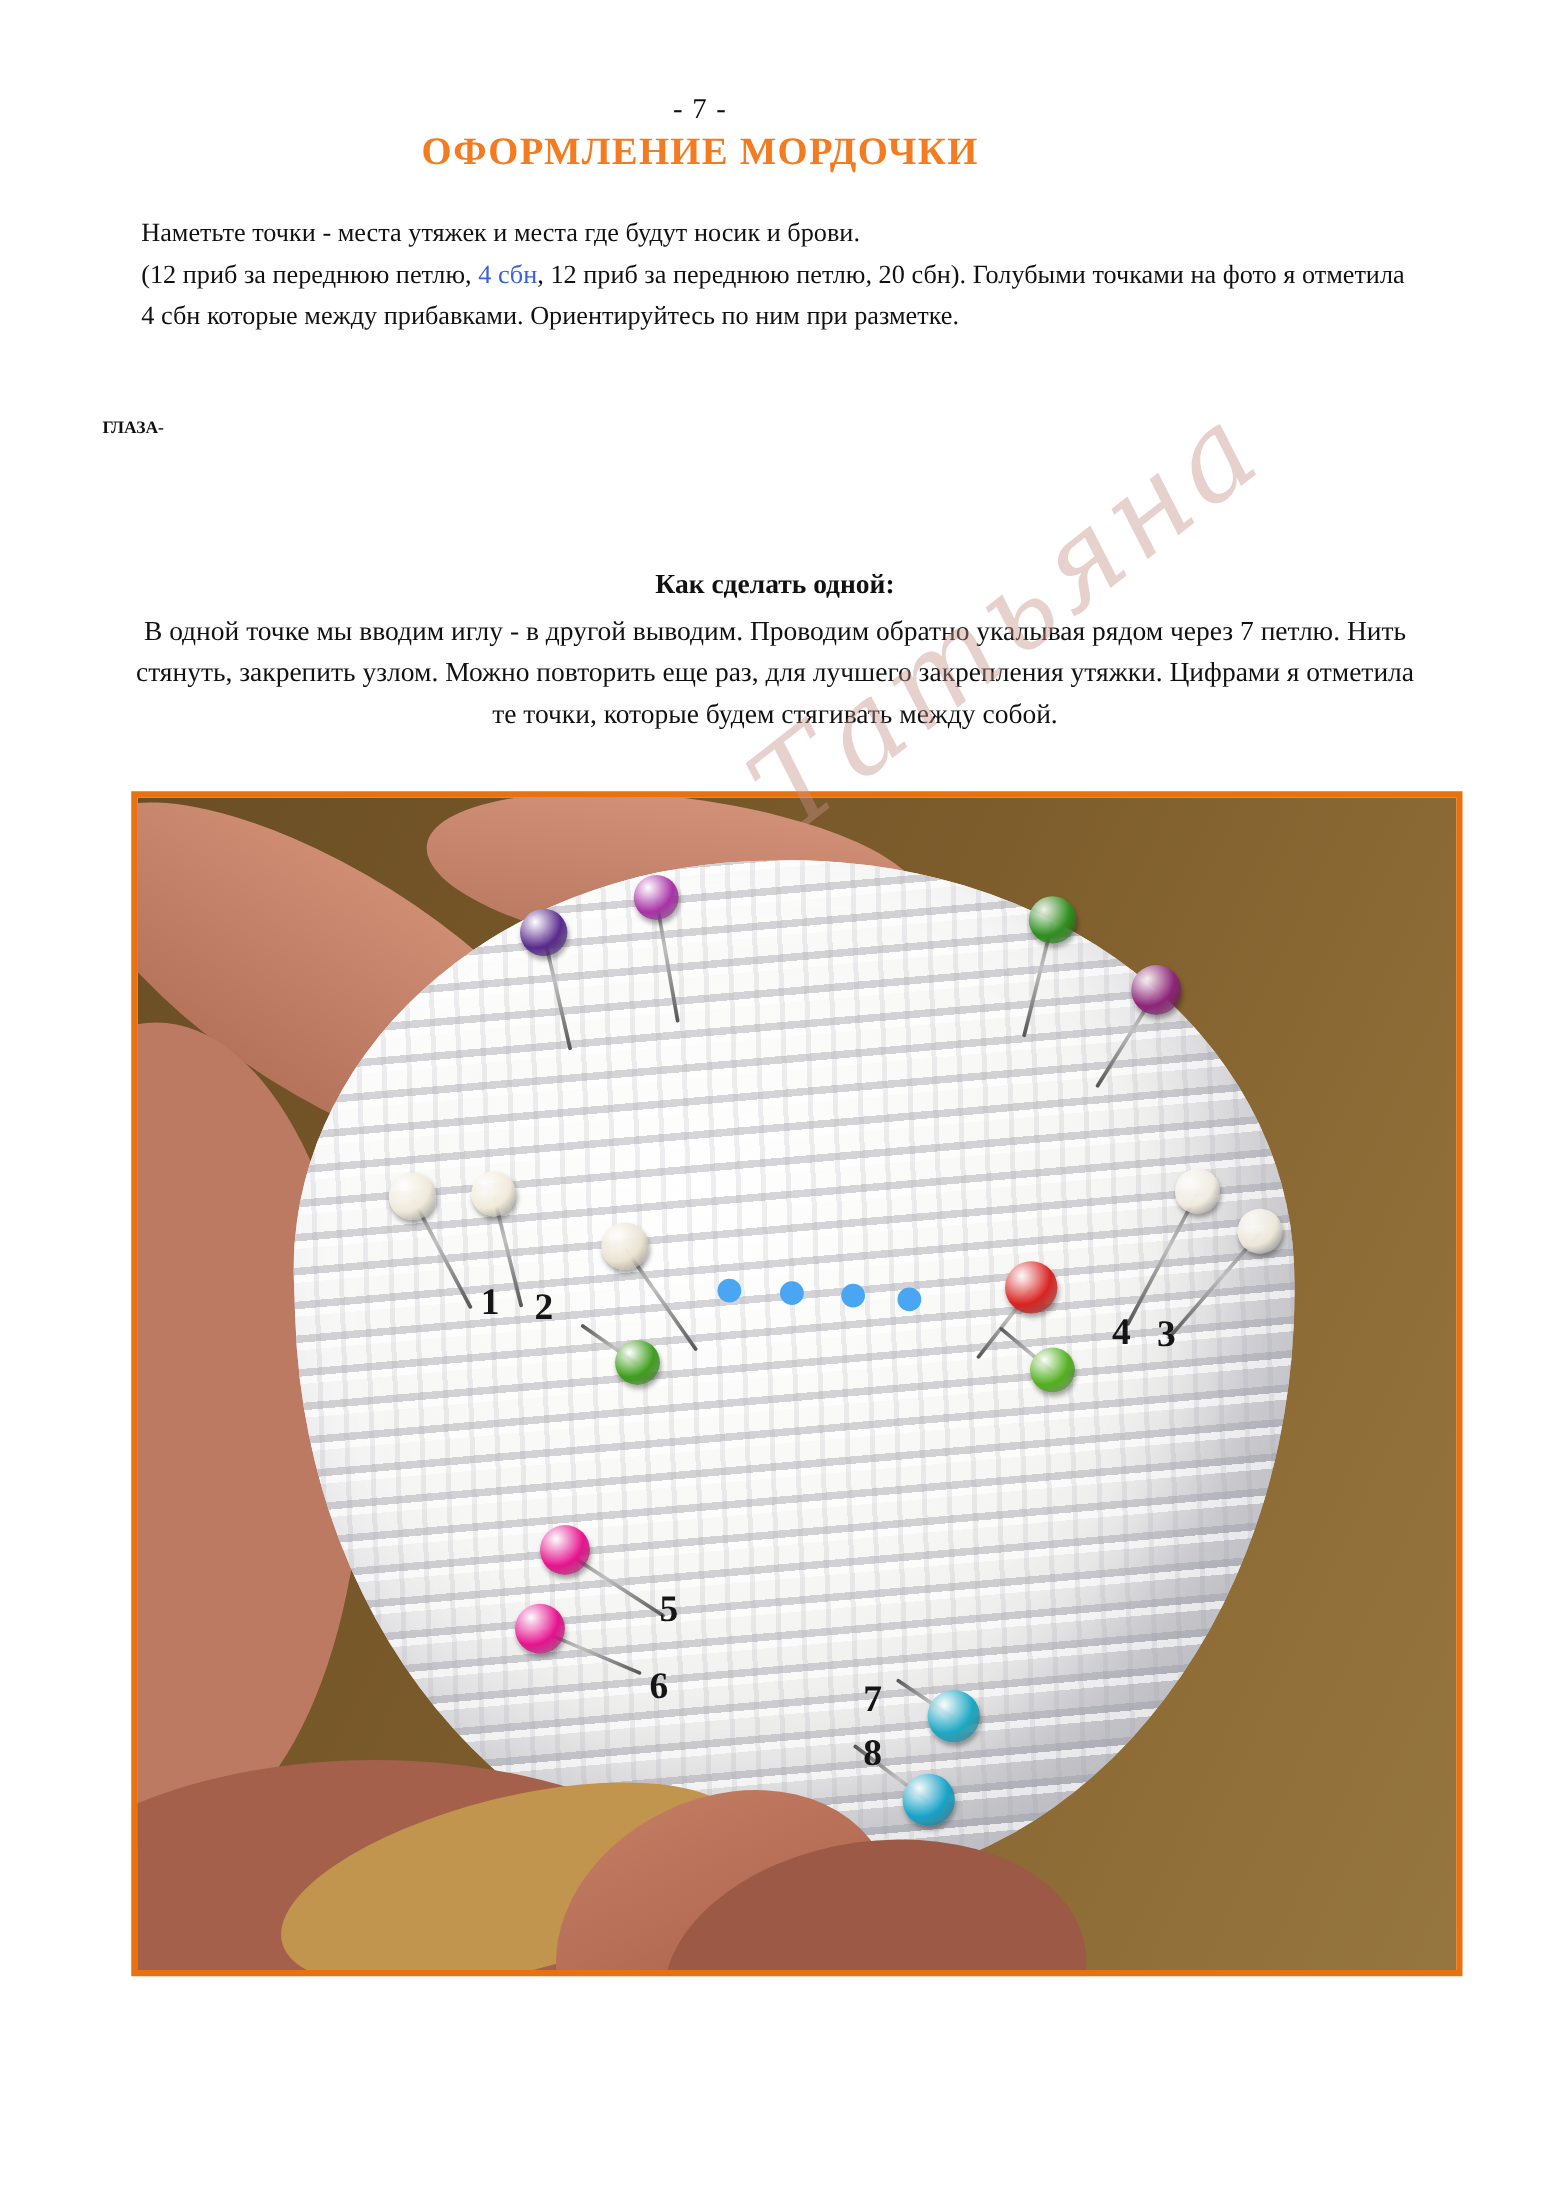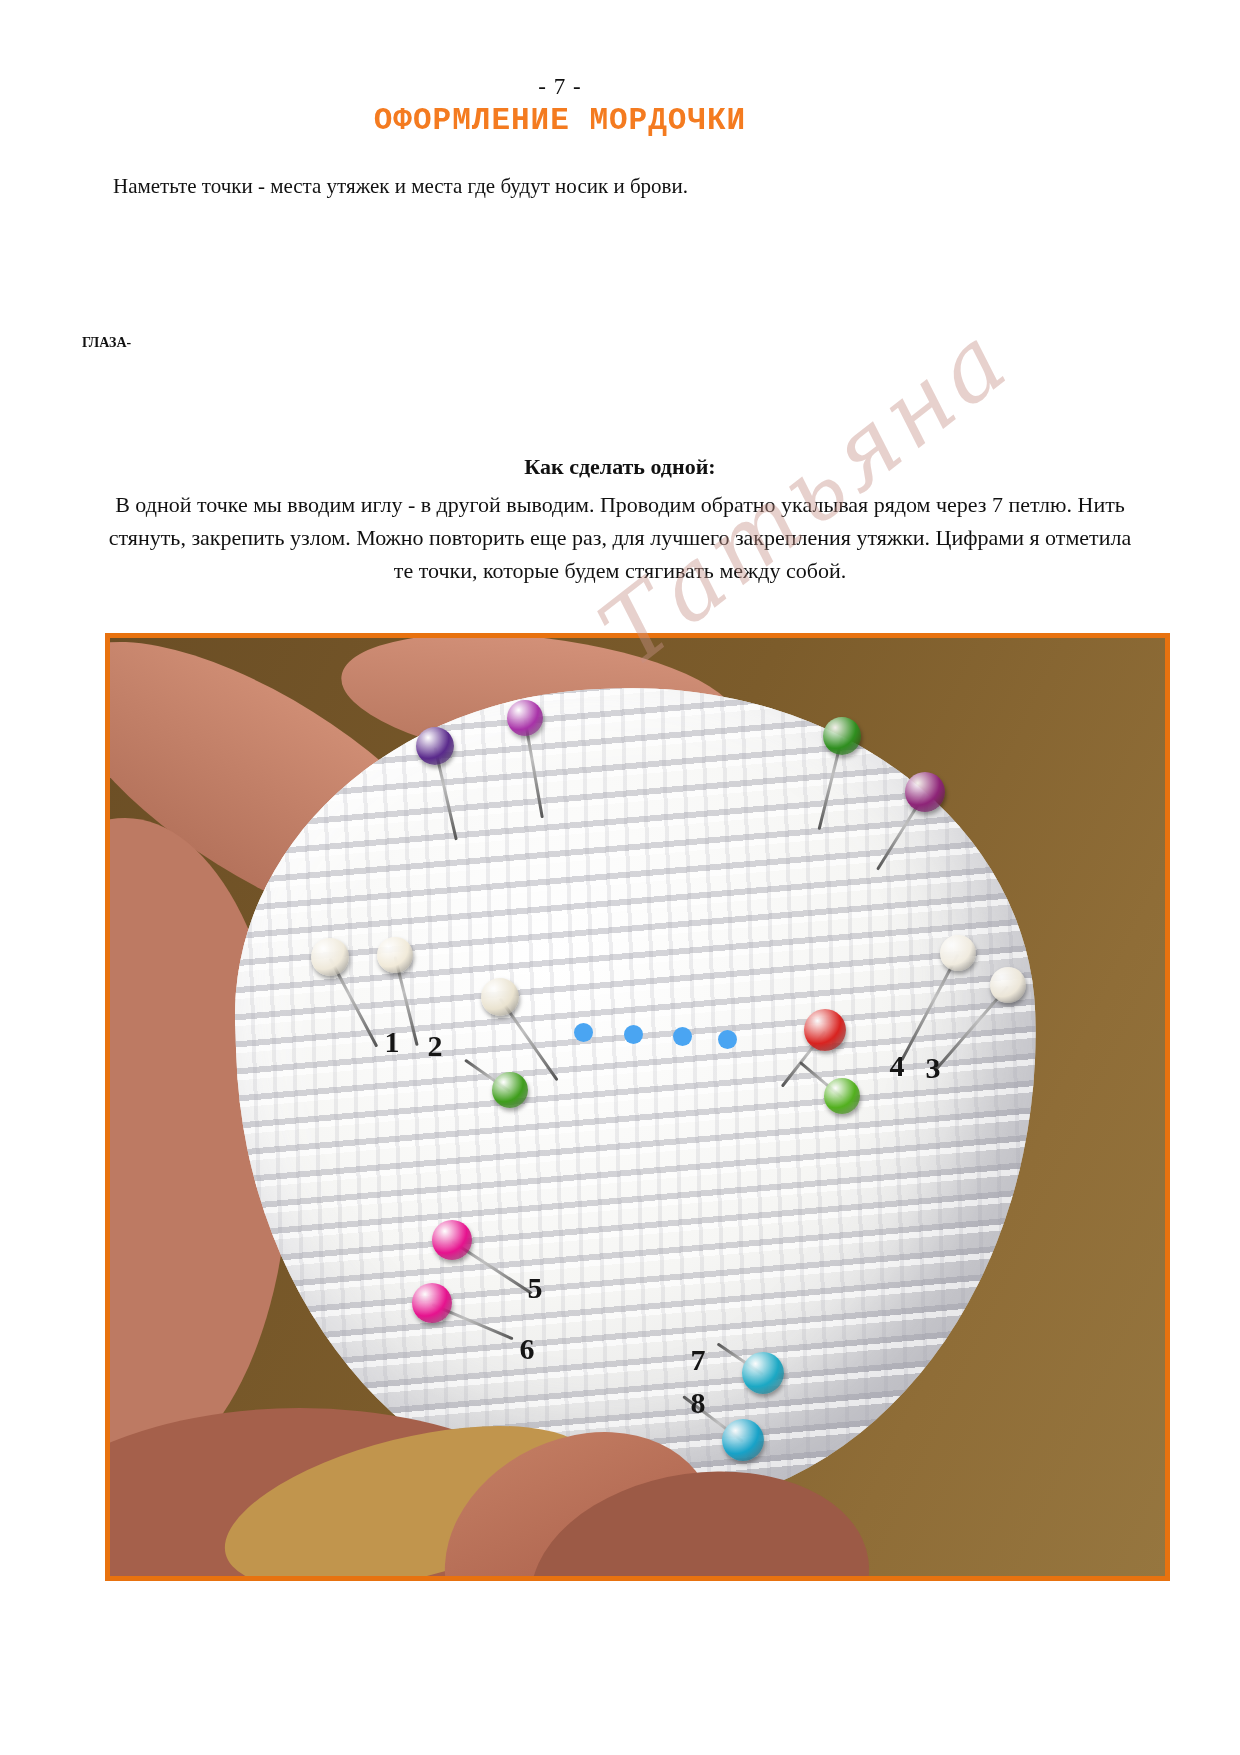--- a/index.html
+++ b/index.html
@@ -2,21 +2,21 @@
 <html><head>
 <meta charset="utf-8">
 <style>
   html,body{margin:0;padding:0;background:#ffffff;}
   #page{position:relative;width:1240px;height:1755px;background:#ffffff;overflow:hidden;
         font-family:"Liberation Serif","DejaVu Serif",serif;color:#111;}
 
   .page-number{position:absolute;top:74px;left:0;width:1120px;text-align:center;
                font-size:23px;letter-spacing:1px;}
   .doc-title{position:absolute;top:103px;left:0;width:1120px;text-align:center;
-             font-family:Liberation Mono, monospace;
+             font-family:Liberation Serif, serif;
              font-weight:700;font-size:31px;letter-spacing:1px;color:#f47b20;}
 
   .intro{position:absolute;left:113px;top:170px;width:1022px;
          font-size:21px;line-height:33px;}
   .intro p{margin:0;}
   .blue{color:#3a62d8;}
 
   .spec{position:absolute;left:82px;top:327px;width:1060px;font-size:14px;}
   .spec-row{display:grid;grid-template-columns:120px 1fr;line-height:32px;}
   .spec-label{font-weight:700;white-space:nowrap;}
@@ -65,20 +65,21 @@
 </head>
 <body>
 
 <div id="page">
 
   <div class="page-number">- 7 -</div>
   <div class="doc-title">ОФОРМЛЕНИЕ МОРДОЧКИ</div>
 
   <div class="intro">
     <p>Наметьте точки - места утяжек и места где будут носик и брови.</p>
+    <p><span>(12 приб за переднюю петлю, </span><span class="blue">4 сбн</span><span>,  12 приб за переднюю петлю, 20 сбн). Голубыми точками на фото я отметила 4 сбн которые между прибавками. Ориентируйтесь по ним при разметке.</span></p>
   </div>
 
   <div class="spec">
     <div class="spec-row">
       <span class="spec-label">ГЛАЗА-</span>
     </div>
   </div>
 
   <div class="howto-title">Как сделать одной:</div>
   <p class="howto-body">В одной точке мы вводим иглу - в другой выводим. Проводим обратно укалывая рядом через 7 петлю. Нить стянуть, закрепить узлом. Можно повторить еще раз, для лучшего закрепления утяжки. Цифрами я отметила те точки, которые будем стягивать между собой.</p>

